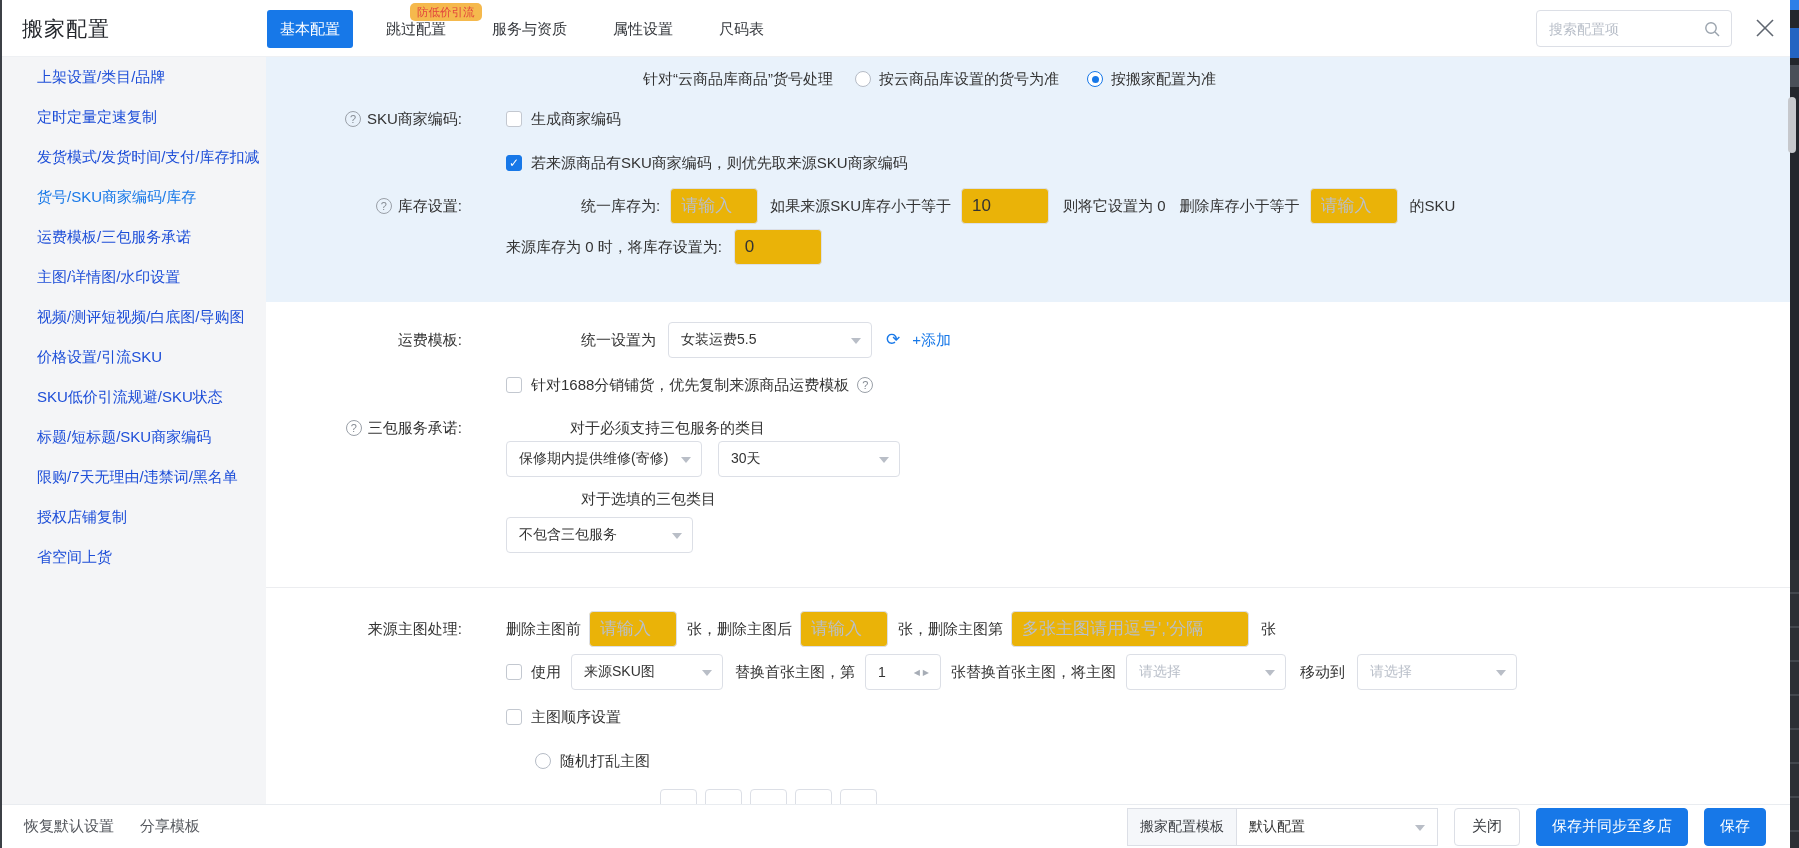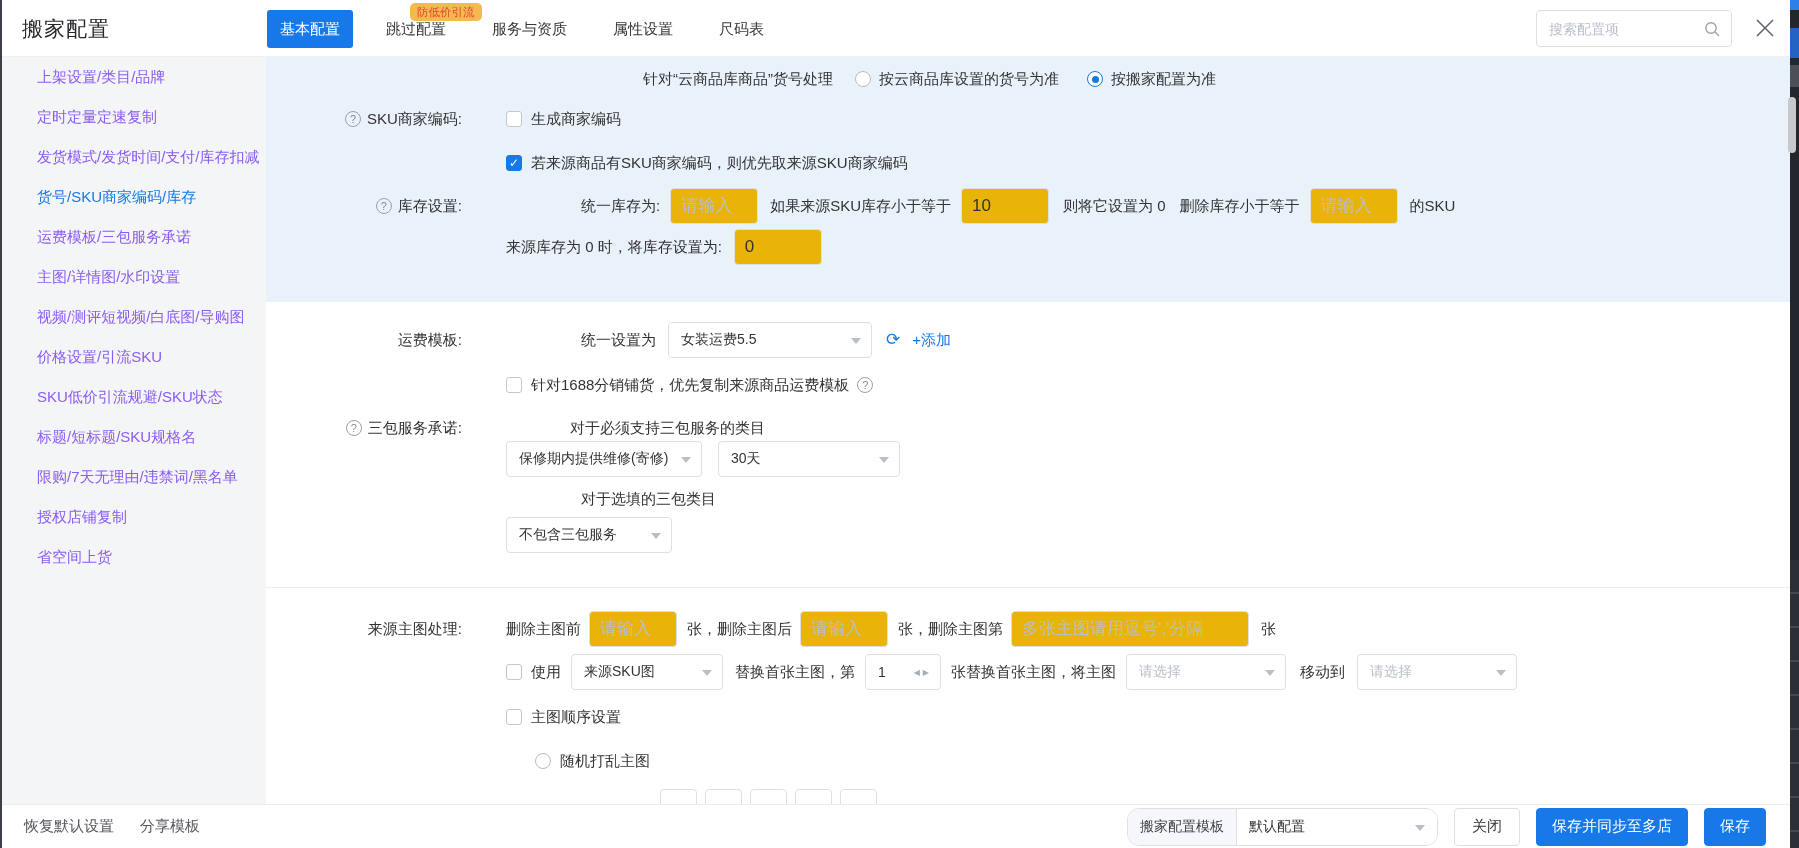--- a/index.html
+++ b/index.html
@@ -28,21 +28,21 @@
       color:#e2453c; font-size:11.5px; border-radius:5px; white-space:nowrap; z-index:3; }
   .search-box { position:absolute; right:58px; top:10px; width:196px; height:37px; border:1px solid #dcdfe6; border-radius:4px; background:#fff; }
   .search-box input { position:absolute; left:0; top:0; width:100%; height:100%; border:none; outline:none; background:transparent;
       padding:0 34px 0 12px; font-size:14px; color:#333; font-family:inherit; }
   .search-box input::placeholder { color:#b9bfc9; }
   .search-ico { position:absolute; right:10px; top:10px; }
   .close-btn { position:absolute; right:14px; top:17px; width:22px; height:22px; cursor:pointer; }
 
   
   .sidebar { position:absolute; left:0; top:57px; width:264px; bottom:44px; background:#f4f5f7; overflow:hidden; }
-  .side-item { height:40px; line-height:40px; padding-left:35px; font-size:15px; color:#8b5cf6; cursor:pointer; white-space:nowrap; }
+  .side-item { height:40px; line-height:40px; padding-left:35px; font-size:15px; color:#1d4ed8; cursor:pointer; white-space:nowrap; }
   .side-item.active { color:#1778e8; }
 
   
   .content { position:absolute; left:264px; top:57px; right:0; bottom:44px; background:#fff; overflow:hidden; }
   .sec1 { position:absolute; left:0; top:0; right:0; height:245px; background:#e9f2fb; }
   .row { position:absolute; left:0; right:0; height:36px; display:flex; align-items:center; }
   .lblcol { width:196px; display:flex; justify-content:flex-end; align-items:center; gap:6px; flex:0 0 196px; }
   .help { width:16px; height:16px; border:1px solid #9aa0a8; border-radius:50%; color:#868c94; font-size:11px; line-height:14px;
       text-align:center; display:inline-block; flex:0 0 16px; }
   .gap48 { width:44px; flex:0 0 44px; }
@@ -69,21 +69,21 @@
   .stepper .arrows { margin-left:auto; color:#a7adb6; font-size:8px; letter-spacing:3px; }
   .mini-boxes { position:absolute; top:732px; left:394px; display:flex; gap:8px; }
   .mini-boxes div { width:37px; height:30px; border:1px solid #dcdfe6; border-radius:4px 4px 0 0; background:#fff; }
 
   
   .footer { position:absolute; left:0; right:0; bottom:0; height:44px; background:#fff; border-top:1px solid #e9ecf0;
       display:flex; align-items:center; }
   .foot-left { display:flex; gap:26px; margin-left:22px; color:#55585e; font-size:15px; }
   .foot-left span { cursor:pointer; white-space:nowrap; }
   .foot-right { margin-left:auto; margin-right:24px; display:flex; align-items:center; gap:16px; }
-  .tpl-group { display:flex; height:38px; border:1px solid #dcdfe6; border-radius:12px; overflow:hidden; }
+  .tpl-group { display:flex; height:38px; border:1px solid #dcdfe6; border-radius:0; overflow:hidden; }
   .tpl-addon { background:#f5f7fa; color:#3c3f44; font-size:14px; display:flex; align-items:center; padding:0 12px;
       border-right:1px solid #dcdfe6; white-space:nowrap; }
   .tpl-select { width:200px; position:relative; display:flex; align-items:center; padding:0 28px 0 12px; font-size:14px; color:#333;
       background:#fff; cursor:pointer; }
   .tpl-select .caret { position:absolute; right:12px; top:16px; width:0; height:0; border-left:5px solid transparent;
       border-right:5px solid transparent; border-top:6px solid #b9bec7; }
   .btn { height:38px; border-radius:4px; font-size:15px; display:flex; align-items:center; justify-content:center;
       cursor:pointer; white-space:nowrap; font-family:inherit; }
   .btn-plain { background:#fff; border:1px solid #dcdfe6; color:#35383d; padding:13px 17px; }
   .btn-primary { background:#1778e8; border:1px solid #1778e8; color:#fff; padding:0 15px; }
@@ -136,21 +136,21 @@
     <div class="sidebar" id="sidebar">
         <div class="side-item">上架设置/类目/品牌</div>
         <div class="side-item">定时定量定速复制</div>
         <div class="side-item">发货模式/发货时间/支付/库存扣减</div>
         <div class="side-item active">货号/SKU商家编码/库存</div>
         <div class="side-item">运费模板/三包服务承诺</div>
         <div class="side-item">主图/详情图/水印设置</div>
         <div class="side-item">视频/测评短视频/白底图/导购图</div>
         <div class="side-item">价格设置/引流SKU</div>
         <div class="side-item">SKU低价引流规避/SKU状态</div>
-        <div class="side-item">标题/短标题/SKU规格名</div>
+        <div class="side-item">标题/短标题/SKU商家编码</div>
         <div class="side-item">限购/7天无理由/违禁词/黑名单</div>
         <div class="side-item">授权店铺复制</div>
         <div class="side-item">省空间上货</div>
       </div>
 
     <div class="content">
 
       <div class="sec1"></div>
 
       <div class="row" style="top:4px;">
@@ -232,21 +232,21 @@
           <span>30天</span>
             <span class="caret"></span>
         </span>
       </div>
 
       <div class="row" style="top:424px;">
         <span class="txt" style="margin-left:315px;">对于选填的三包类目</span>
       </div>
 
       <div class="row" style="top:460px;">
-        <span class="sel" style="margin-left:240px;width:166px;">
+        <span class="sel" style="margin-left:240px;width:187px;">
           <span>不包含三包服务</span>
             <span class="caret"></span>
         </span>
       </div>
 
       <div class="divider"></div>
 
       <div class="row" style="top:554px;">
         <span class="lblcol">
           <span class="txt">来源主图处理:</span>

